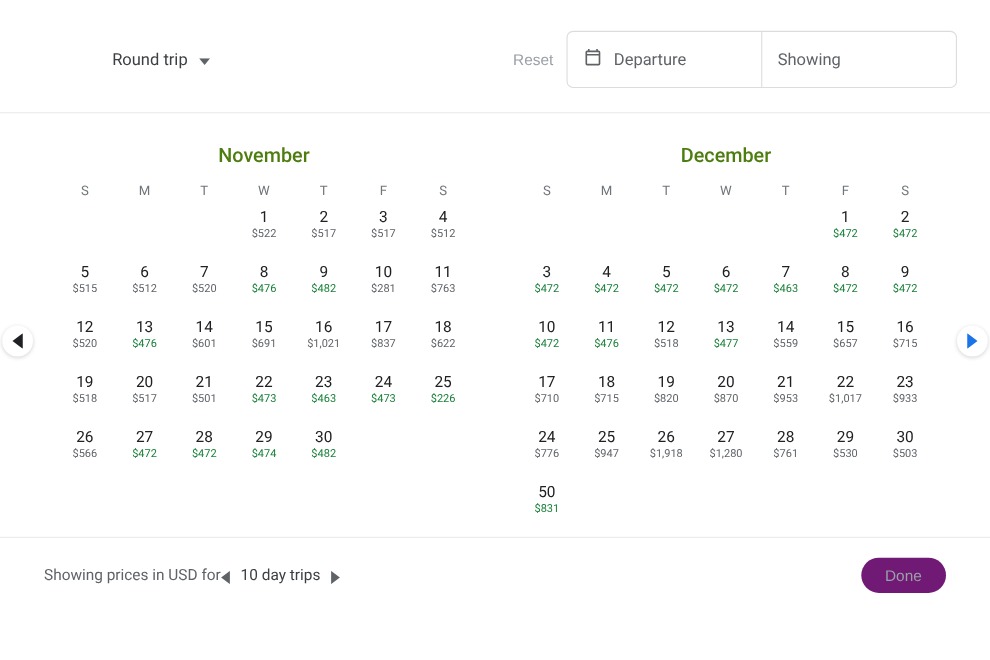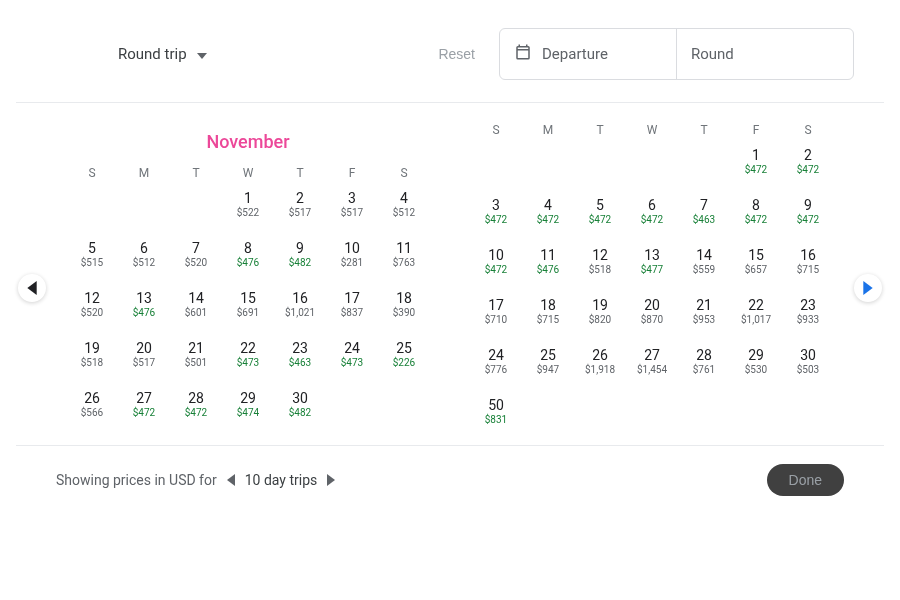--- a/index.html
+++ b/index.html
@@ -4,39 +4,39 @@
   <style>
     * { box-sizing: border-box; margin: 0; padding: 0; }
     body {
       font-family: -apple-system, BlinkMacSystemFont, "Segoe UI", Roboto, Arial, sans-serif;
       background: #fff;
       color: #202124;
       width: 900px;
       height: 600px;
       overflow: hidden;
     }
-    .container { padding: 0 46px; }
+    .container { padding: 0 30px; }
     .topbar {
       display: flex;
       align-items: center;
       padding: 28px 0 22px 0;
     }
     .trip-selector {
       display: flex;
       align-items: center;
       gap: 10px;
       cursor: pointer;
       font-size: 15px;
       color: #3c4043;
       padding-left: 72px;
     }
     .dropdown-icon svg { width: 10px; height: 6px; fill: #5f6368; }
     .reset-btn {
       margin-left: auto;
-      margin-right: 24px;
+      margin-right: 12px;
       color: #9aa0a6;
       font-size: 14px;
       background: none;
       border: none;
       cursor: default;
     }
     .date-inputs {
       display: flex;
       border: 1px solid #dadce0;
       border-radius: 6px;
@@ -65,21 +65,21 @@
       display: flex;
       gap: 40px;
       padding: 20px 20px 10px 20px;
       position: relative;
     }
     .month { flex: 1; }
     .month-title {
       text-align: center;
       font-size: 18px;
       font-weight: 500;
-      color: #ec4899;
+      color: #4d7c0f;
       margin: 8px 0 14px 0;
     }
     .weekdays {
       display: grid;
       grid-template-columns: repeat(7, 1fr);
       text-align: center;
       font-size: 12px;
       color: #70757a;
       margin-bottom: 10px;
     }
@@ -119,32 +119,32 @@
     }
     .nav-arrow.left { left: -28px; }
     .nav-arrow.right { right: -28px; color: #1a73e8; }
     .nav-arrow svg { width: 10px; height: 14px; fill: currentColor; }
     .footer {
       display: flex;
       align-items: center;
       padding: 18px 10px;
       font-size: 14px;
       color: #5f6368;
-      gap: 10px;
+      gap: 0;
     }
     .footer .trip-nav {
       display: flex;
-      align-items: center;
+      align-items: flex-end;
       gap: 10px;
     }
     .footer .chev { cursor: pointer; display: inline-flex; }
     .footer .chev svg { width: 8px; height: 12px; fill: #5f6368; }
     .done-btn {
       margin-left: auto;
-      background: #404040;
+      background: #701a75;
       color: #9aa0a6;
       border: none;
       border-radius: 18px;
       padding: 8px 22px;
       font-size: 14px;
       cursor: default;
     }
     .trip-len { color: #3c4043; }
   </style>
 </head>
@@ -160,21 +160,21 @@
     </div>
     <button class="reset-btn">Reset</button>
     <div class="date-inputs">
       <div class="date-cell dep">
         <span class="cal-icon"><svg viewBox="0 0 24 24">
               <path d="M19 4h-1V2h-2v2H8V2H6v2H5a2 2 0 00-2 2v14a2 2 0 002 2h14a2 2 0 002-2V6a2 2 0 00-2-2zm0 16H5V10h14v10zm0-12H5V6h14v2z"></path>
             </svg></span>
         <span>Departure</span>
       </div>
       <div class="date-cell">
-        <span>Round</span>
+        <span>Showing</span>
       </div>
     </div>
   </div>
   <div class="divider"></div>
 
   <div class="calendars">
     <div class="nav-arrow left">
         <svg viewBox="0 0 8 12">
           <path d="M8 0L0 6l8 6z"></path>
         </svg>
@@ -257,21 +257,21 @@
           <div class="day">
             <div class="day-num">16</div>
             <div class="day-price">$1,021</div>
           </div>
           <div class="day">
             <div class="day-num">17</div>
             <div class="day-price">$837</div>
           </div>
           <div class="day">
             <div class="day-num">18</div>
-            <div class="day-price">$390</div>
+            <div class="day-price">$622</div>
           </div>
           <div class="day">
             <div class="day-num">19</div>
             <div class="day-price">$518</div>
           </div>
           <div class="day">
             <div class="day-num">20</div>
             <div class="day-price">$517</div>
           </div>
           <div class="day">
@@ -310,20 +310,21 @@
             <div class="day-num">29</div>
             <div class="day-price green">$474</div>
           </div>
           <div class="day">
             <div class="day-num">30</div>
             <div class="day-price green">$482</div>
           </div>
         </div>
     </div>
     <div class="month">
+      <div class="month-title">December</div>
       <div class="weekdays">
           <div>S</div>
           <div>M</div>
           <div>T</div>
           <div>W</div>
           <div>T</div>
           <div>F</div>
           <div>S</div>
         </div>
       <div class="grid">
@@ -431,21 +432,21 @@
           <div class="day">
             <div class="day-num">25</div>
             <div class="day-price">$947</div>
           </div>
           <div class="day">
             <div class="day-num">26</div>
             <div class="day-price">$1,918</div>
           </div>
           <div class="day">
             <div class="day-num">27</div>
-            <div class="day-price">$1,454</div>
+            <div class="day-price">$1,280</div>
           </div>
           <div class="day">
             <div class="day-num">28</div>
             <div class="day-price">$761</div>
           </div>
           <div class="day">
             <div class="day-num">29</div>
             <div class="day-price">$530</div>
           </div>
           <div class="day">

